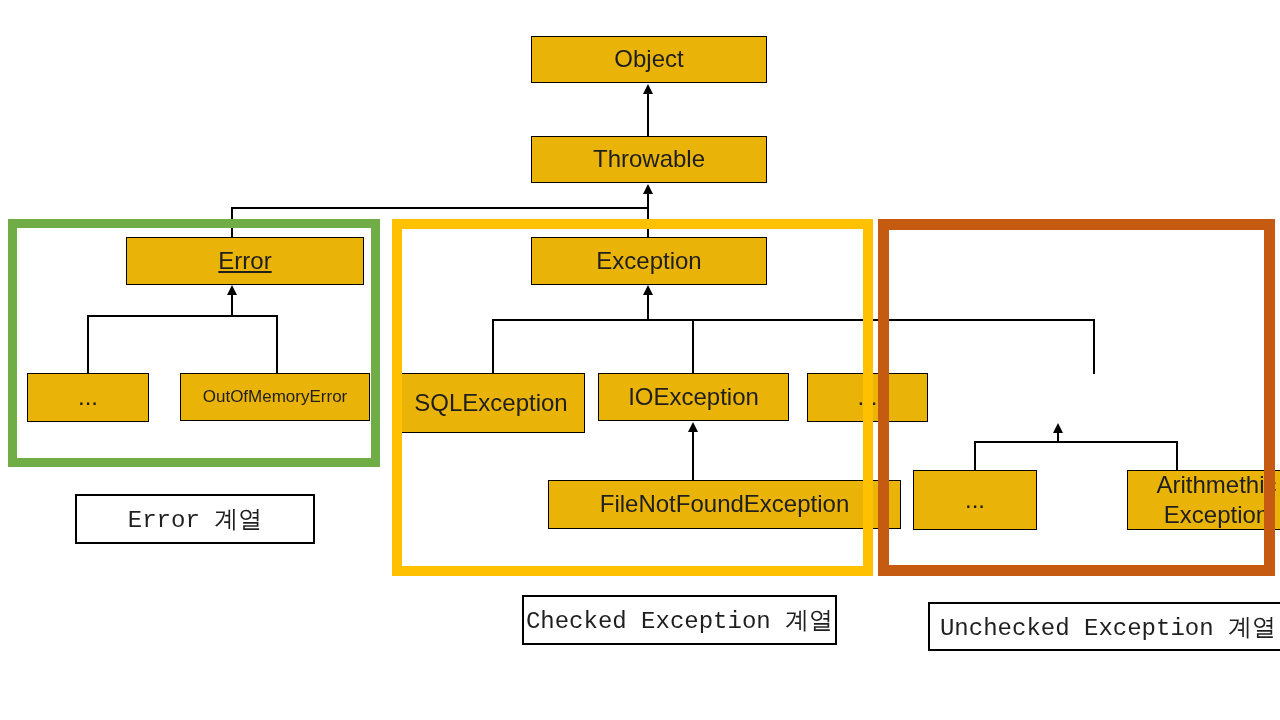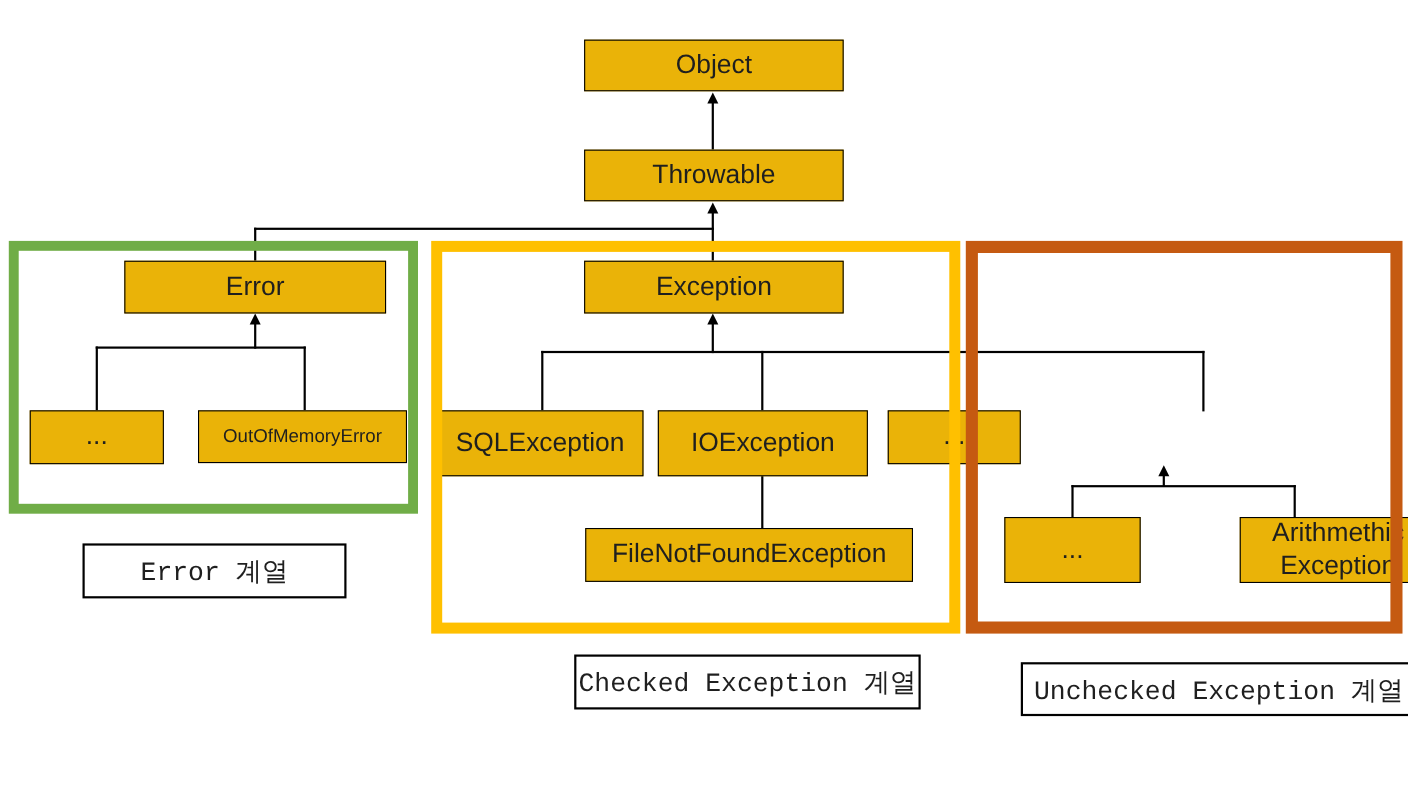--- a/index.html
+++ b/index.html
@@ -73,50 +73,50 @@
   <div class="ln v" style="left:1176px;top:441px;height:29px;"></div>
 
   <div class="node" style="left:531px;top:36px;width:236px;height:47px;">
     <span>Object</span>
   </div>
 
   <div class="node" style="left:531px;top:136px;width:236px;height:47px;">
     <span>Throwable</span>
   </div>
 
-  <div class="node" style="left:113px;top:237px;width:238px;height:48px;">
+  <div class="node" style="left:126px;top:237px;width:238px;height:48px;text-decoration:underline;">
     <span>Error</span>
   </div>
 
   <div class="node" style="left:531px;top:237px;width:236px;height:48px;">
     <span>Exception</span>
   </div>
 
   <div class="node" style="left:27px;top:373px;width:122px;height:49px;">
     <span>...</span>
   </div>
 
   <div class="node small-text" style="left:180px;top:373px;width:190px;height:48px;">
     <span>OutOfMemoryError</span>
   </div>
 
   <div class="node" style="left:397px;top:373px;width:188px;height:60px;text-align:right;">
     <span>SQLException</span>
   </div>
 
-  <div class="node" style="left:598px;top:373px;width:191px;height:60px;">
+  <div class="node" style="left:598px;top:373px;width:191px;height:48px;">
     <span>IOException</span>
   </div>
 
   <div class="node" style="left:807px;top:373px;width:121px;height:49px;">
     <span>...</span>
   </div>
 
 
-  <div class="node" style="left:532px;top:480px;width:298px;height:49px;">
+  <div class="node" style="left:548px;top:480px;width:353px;height:49px;">
     <span>FileNotFoundException</span>
   </div>
 
   <div class="node" style="left:913px;top:470px;width:124px;height:60px;">
     <span>...</span>
   </div>
 
   <div class="node two-line" style="left:1087px;top:470px;width:179px;height:60px;">
     <span>Arithmethic</span>
     <span>Exception</span>

